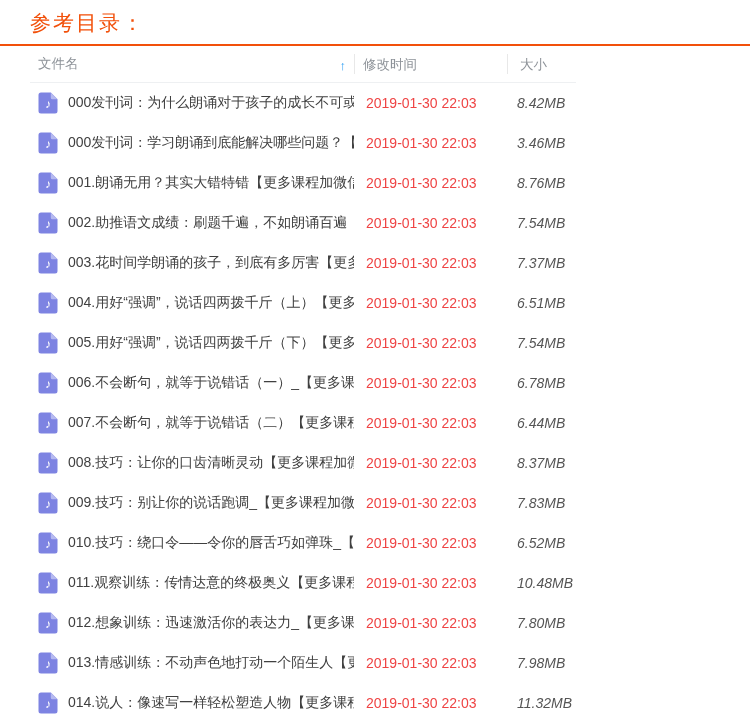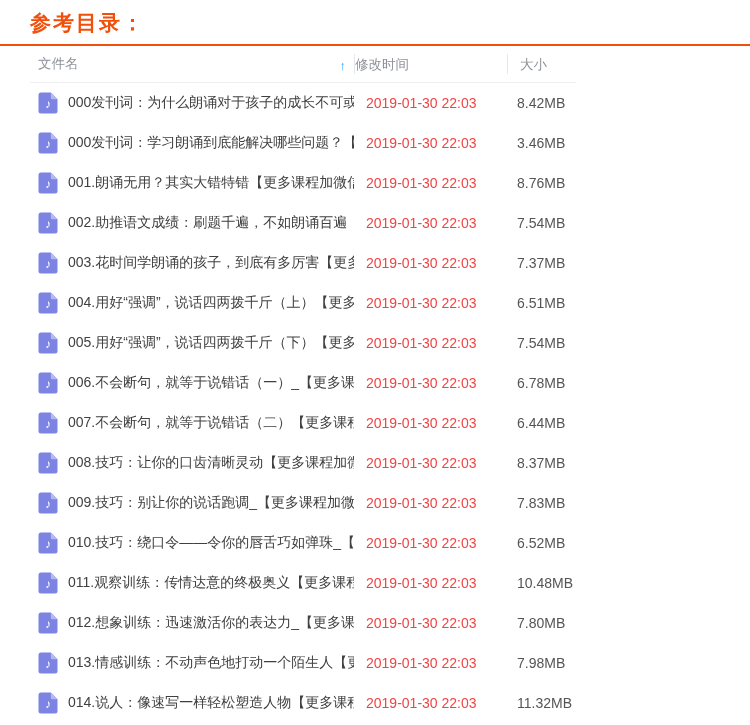--- a/index.html
+++ b/index.html
@@ -4,42 +4,42 @@
 <style>
   :root{
     --accent:#f2500a;
     --icon:#7d83e2;
     --icon-fold:#b5b9f0;
     --arrow:#2a9df4;
   }
   *{box-sizing:border-box;margin:0;padding:0;}
   html,body{width:750px;height:725px;overflow:hidden;background:#fff;
     font-family:"Liberation Sans","DejaVu Sans",sans-serif;}
-  .page-title{margin:9px 0 7px 30px;font-size:21px;font-weight:bold;
+  .page-title{margin:9px 0 7px 30px;font-size:21px;font-weight:normal;
     color:var(--accent);letter-spacing:2px;}
   .title-rule{border:none;border-top:2px solid var(--accent);width:100%;}
   .file-table{margin-left:30px;width:546px;}
   .thead{display:flex;align-items:center;height:37px;
     border-bottom:1px solid #eef0f2;color:#8e9399;font-size:13.5px;}
   .th{display:flex;align-items:flex-end;}
   .th-name{width:324px;padding-left:8px;}
   .sort-arrow{margin-left:auto;margin-right:8px;color:var(--arrow);
     font-size:13px;font-weight:bold;cursor:pointer;}
-  .th-time{width:153px;padding-left:0;border-left:1px solid #e8e8e8;
+  .th-time{width:153px;padding-left:8px;border-left:1px solid #e8e8e8;
     height:20px;}
   .th-size{width:69px;padding-left:12px;border-left:1px solid #e8e8e8;
     height:20px;}
   .row{display:flex;align-items:center;height:40px;font-size:14px;cursor:pointer;}
   .cell-name{width:324px;padding-left:8px;display:flex;align-items:center;
     overflow:hidden;}
   .file-icon{flex:0 0 auto;width:20px;height:22px;margin-right:10px;
     color:var(--icon);display:block;}
   .name-text{color:#404040;white-space:nowrap;overflow:hidden;}
   .cell-time{width:153px;padding-left:12px;color:#ef4444;flex:0 0 auto;}
-  .cell-size{width:69px;padding-left:10px;color:#555;flex:0 0 auto;}
+  .cell-size{width:69px;padding-left:10px;color:#555;flex:0 0 auto;font-style:italic;}
 </style>
 </head>
 <body>
 
 <h1 class="page-title">参考目录：</h1>
 <hr class="title-rule">
 
 <div class="file-table">
   <div class="thead">
     <div class="th th-name">

